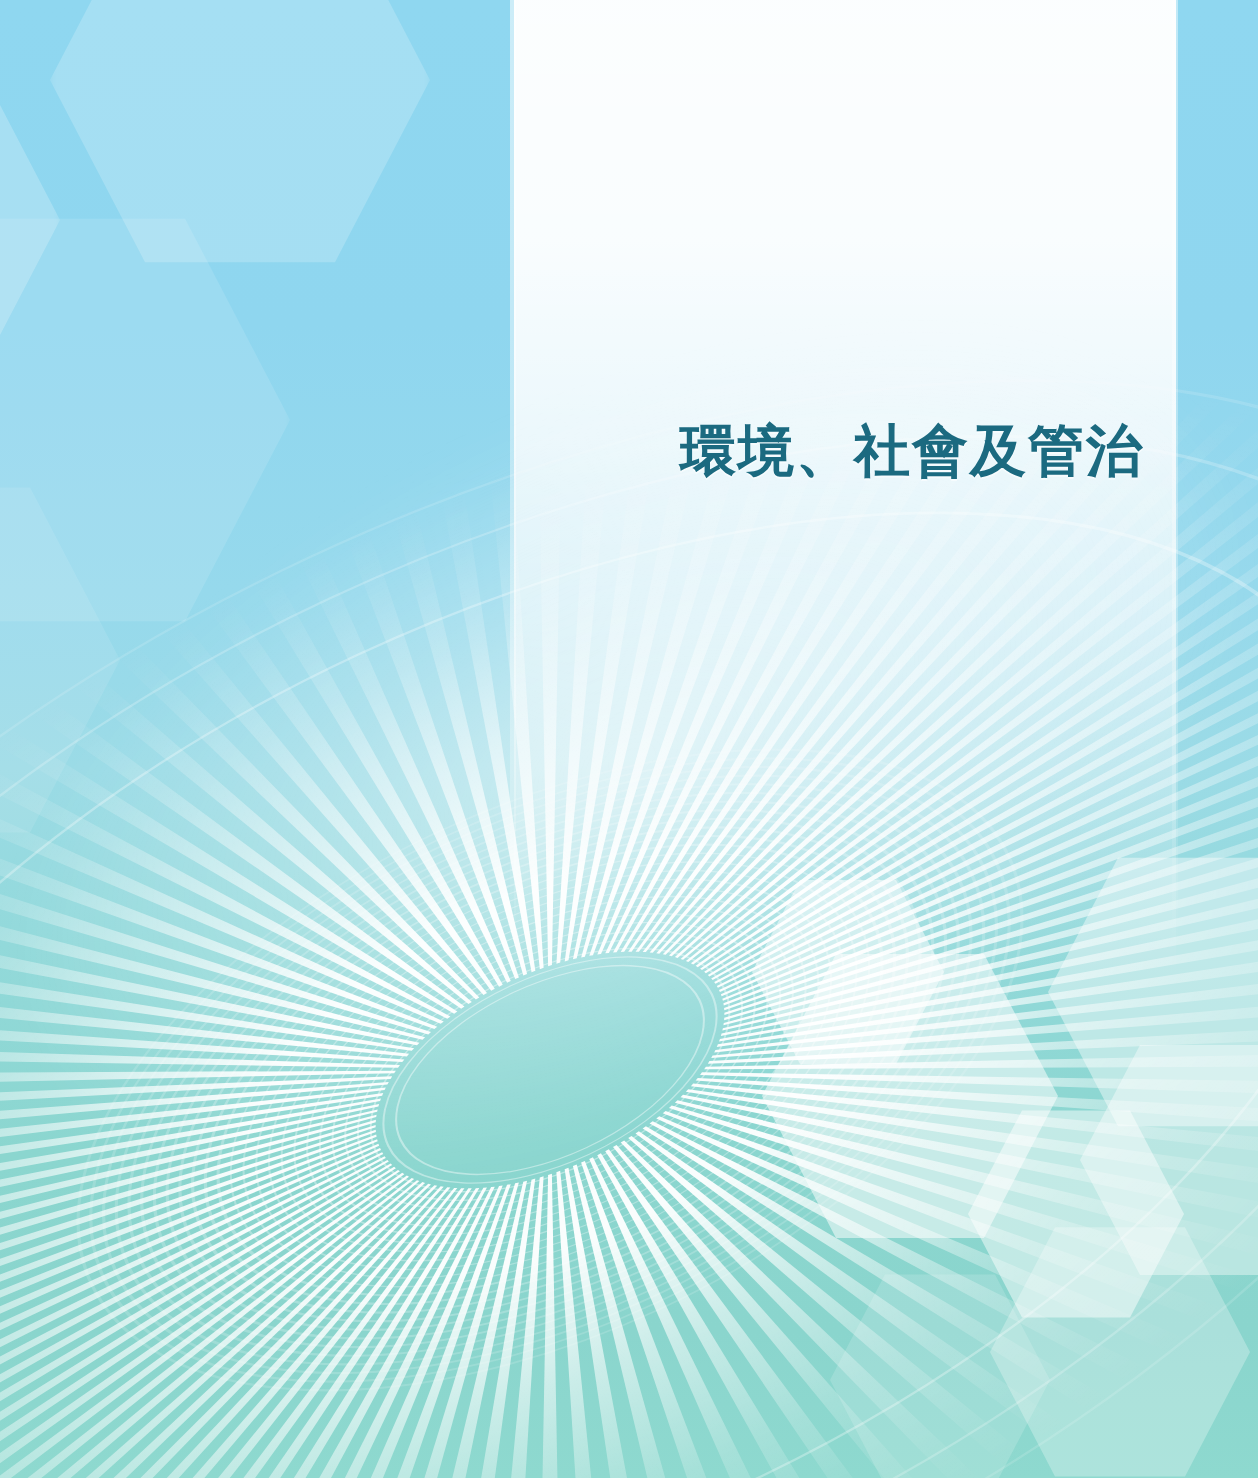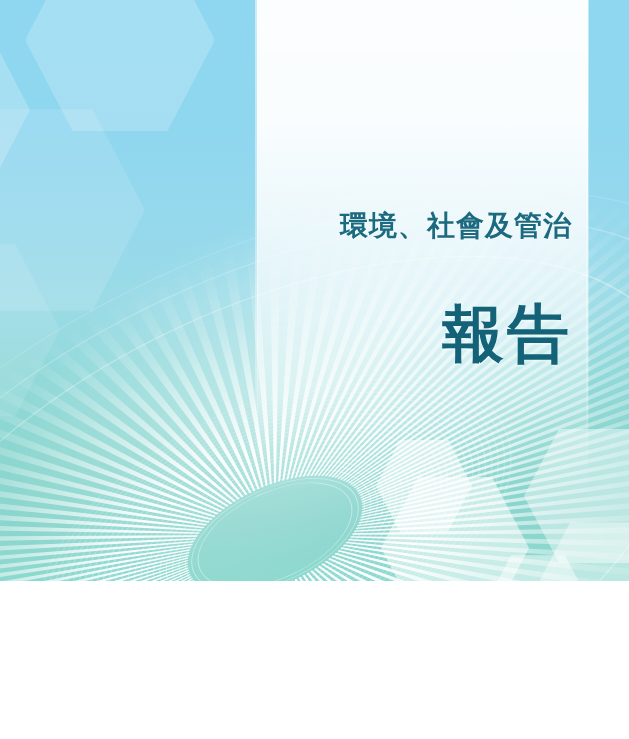--- a/index.html
+++ b/index.html
@@ -8,21 +8,21 @@
     padding: 0;
     background: #ffffff;
   }
   body {
     font-family: "DejaVu Sans", "Liberation Sans", sans-serif;
   }
 
   #cover {
     position: relative;
     width: 629px;
-    height: 581px;
+    height: 739px;
     overflow: hidden;
     
     background:
       linear-gradient(
         to bottom,
         #8fd7f0 0%,
         #8fd6ef 22%,
         #96d9ec 40%,
         #9bdbe6 52%,
         #92d9da 64%,
@@ -351,16 +351,15 @@
             <circle cx="550" cy="550" r="440" stroke="rgba(255,255,255,0.3)" stroke-width="2.2"></circle>
             <circle cx="550" cy="550" r="500.5" stroke="rgba(255,255,255,0.21999999999999997)" stroke-width="2.2"></circle>
             <circle cx="550" cy="550" r="544.5" stroke="rgba(255,255,255,0.13999999999999999)" stroke-width="2.2"></circle>
           </g>
         </svg>
       </div>
   </div>
 
   <div id="title-block">
     <div id="subtitle">環境、社會及管治</div>
-    <div id="main-title">報告</div>
   </div>
 
 </div>
 
 </body></html>

